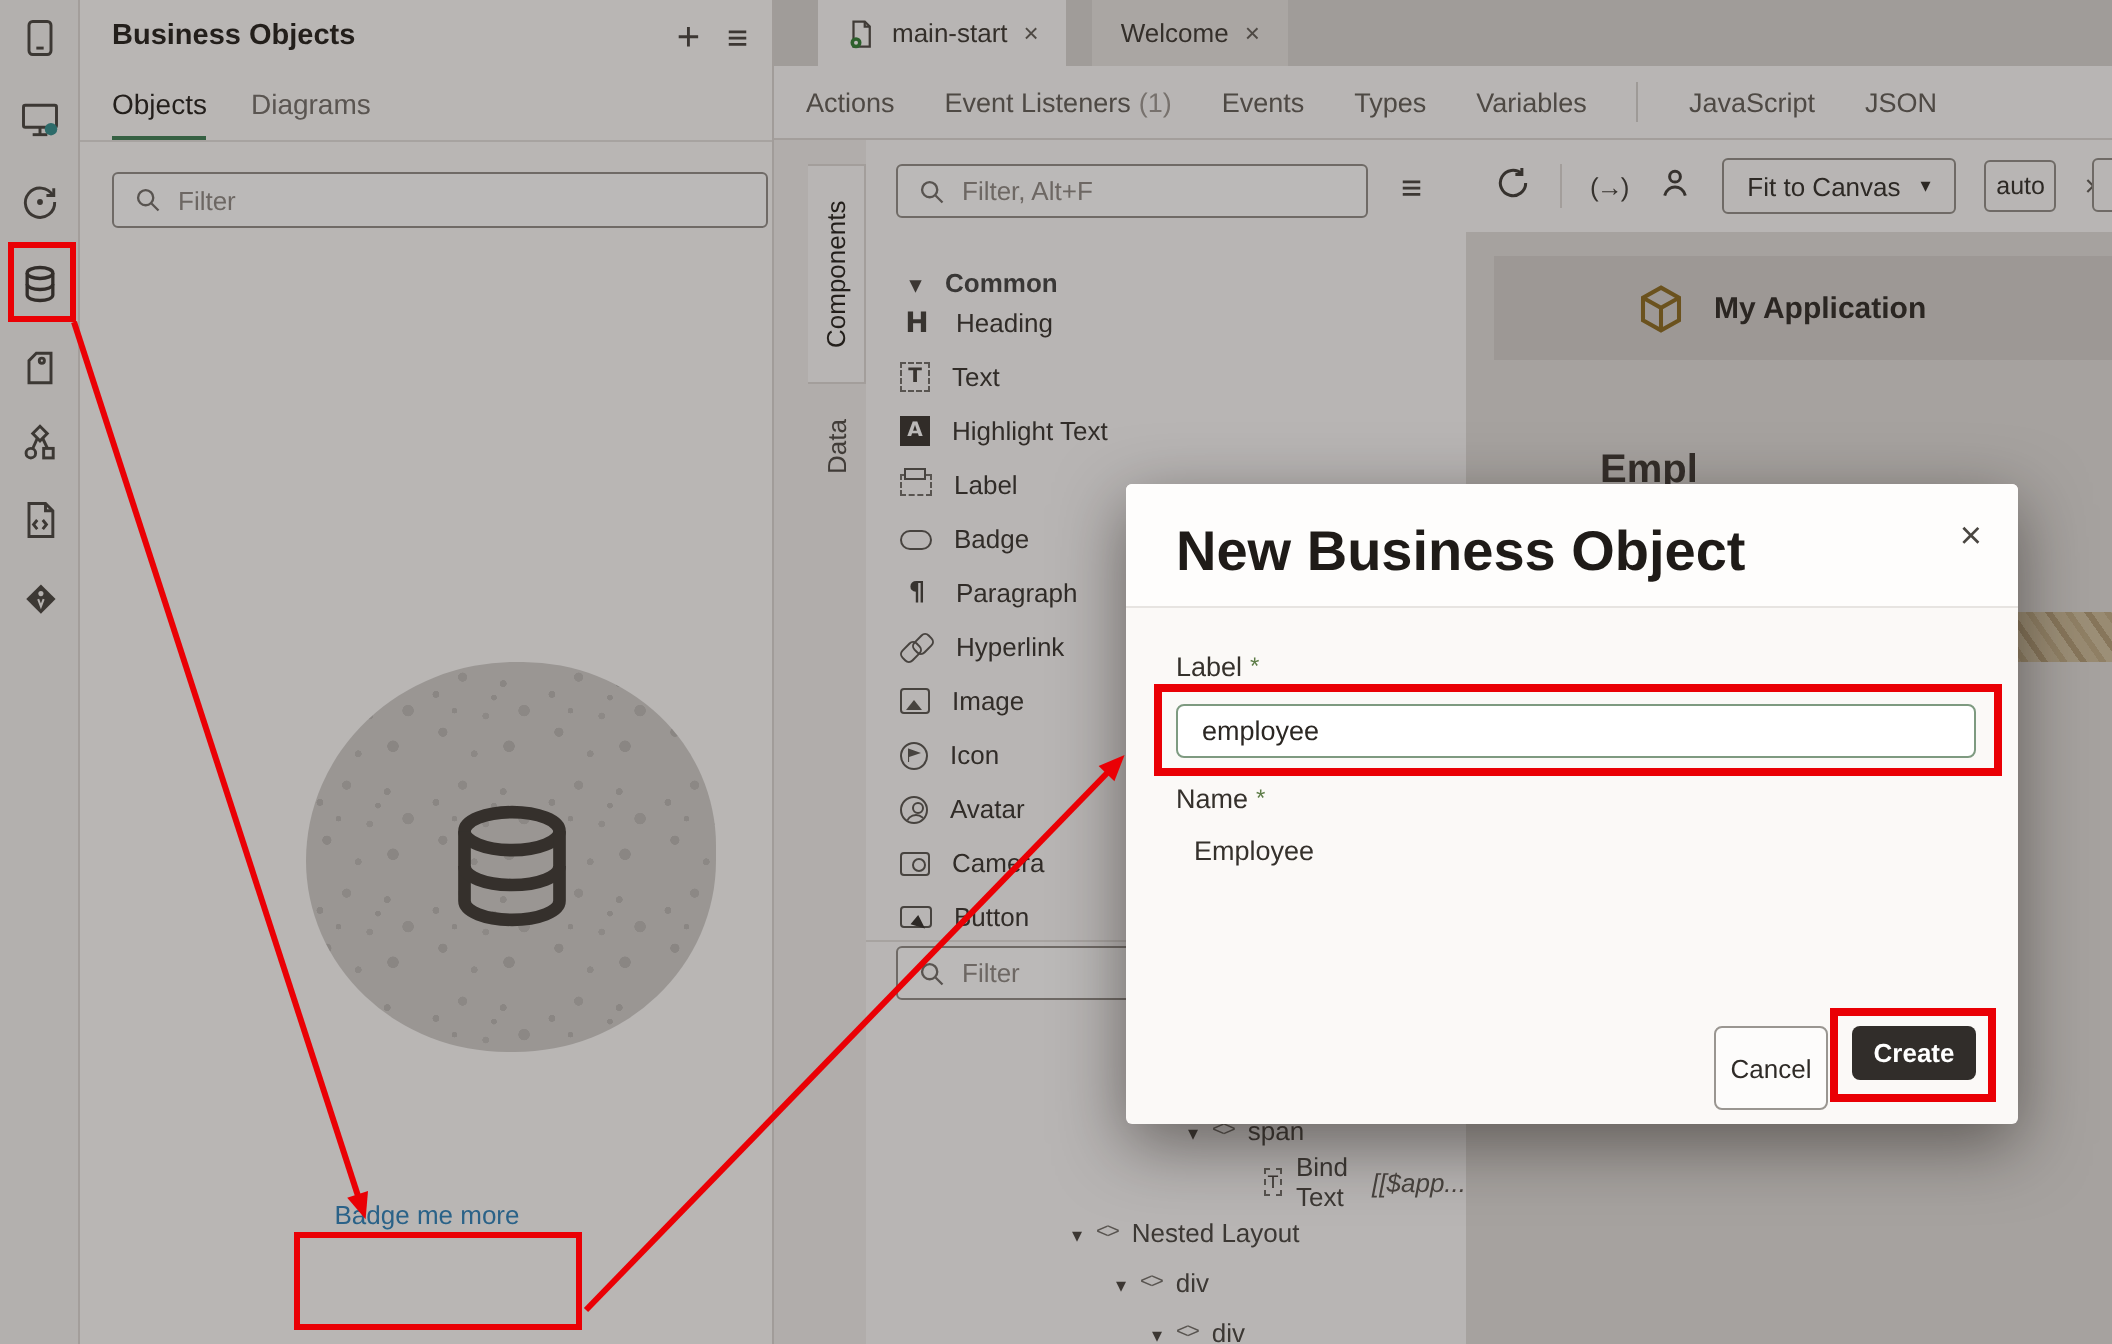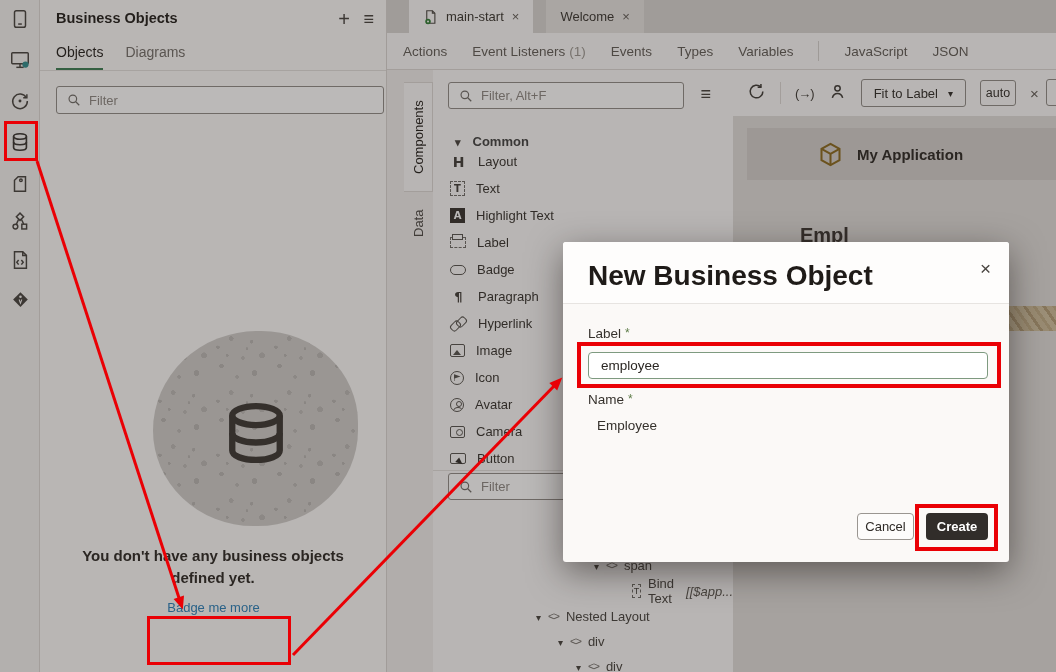--- a/index.html
+++ b/index.html
@@ -113,21 +113,21 @@
   .overlay{position:absolute;inset:0;background:rgba(43,38,34,.32);z-index:50}
   .modal{position:absolute;left:563px;top:242px;width:446px;height:320px;background:#fbf9f7;border-radius:3px;z-index:60;box-shadow:0 10px 34px rgba(25,20,16,.5)}
   .m-head{position:relative;height:62px;background:#fefdfc;border-bottom:1px solid #e7e4e1;border-radius:3px 3px 0 0}
   .m-title{position:absolute;left:25px;top:18px;font-size:28px;font-weight:bold;color:#1f1b18}
   .m-close{position:absolute;right:18px;top:16px;font-size:19px;color:#4a4641;cursor:pointer}
   .m-close::before{content:"×"}
   .fld-label{position:absolute;left:25px;font-size:13.5px;color:#35312c}
   .req{color:#5e7d48;font-size:12px;margin-left:4px;vertical-align:top}
   .m-input{position:absolute;left:25px;top:110px;width:400px;height:27px;border:1px solid #7e9a80;border-radius:4px;background:#fff;padding:0 12px;font:13.5px "Liberation Sans",sans-serif;color:#2b2723;outline:none}
   .m-name-val{position:absolute;left:34px;top:176px;font-size:13.5px;color:#35312c}
-  .m-cancel{position:absolute;left:294px;top:271px;width:57px;height:27px;background:#fdfcfb;border:1px solid #9a9691;border-radius:4px;font:13px "Liberation Sans",sans-serif;color:#2f2b27;cursor:pointer}
+  .m-cancel{position:absolute;left:294px;top:271px;width:57px;height:42px;background:#fdfcfb;border:1px solid #9a9691;border-radius:4px;font:13px "Liberation Sans",sans-serif;color:#2f2b27;cursor:pointer}
   .m-create{position:absolute;left:363px;top:271px;width:62px;height:27px;background:#312d2a;border:none;border-radius:4px;font:bold 13px "Liberation Sans",sans-serif;color:#fff;cursor:pointer}
 
   
   .anno{position:absolute;border:3px solid #ea0005;z-index:100;pointer-events:none}
   .anno.thick{border-width:4px}
   #arrows{position:absolute;inset:0;z-index:100;pointer-events:none}
 </style>
 </head>
 <body>
 
@@ -210,21 +210,20 @@
       <input placeholder="Filter" style="">
     </div>
     <div class="blob"></div>
     <div class="big-db">
       <svg width="76" height="76" viewBox="0 0 24 24" fill="none" stroke="#3a3632" stroke-width="2">
           <ellipse cx="12" cy="6.5" rx="7.5" ry="3"></ellipse>
           <path d="M4.5 6.5v11c0 1.7 3.3 3 7.5 3s7.5-1.3 7.5-3v-11"></path>
           <path d="M4.5 12c0 1.7 3.3 3 7.5 3s7.5-1.3 7.5-3"></path>
         </svg>
     </div>
-    <div class="empty-msg">You don't have any business objects defined yet.</div>
     <div class="tell-more">Badge me more</div>
   </div>
 
   <div class="topbars">
     <div class="tabstrip">
       <div class="etab active">
         <svg width="15" height="16" viewBox="0 0 24 24">
             <path d="M6 2h9l4 4v16H6z" fill="none" stroke="#4a4641" stroke-width="1.8"></path>
             <path d="M15 2v4h4" fill="none" stroke="#4a4641" stroke-width="1.8"></path>
             <circle cx="8" cy="19" r="4.4" fill="#2e7d32"></circle>
@@ -263,21 +262,21 @@
             <circle cx="10" cy="10" r="6.5"></circle>
             <line x1="15" y1="15" x2="21" y2="21"></line>
           </svg>
         <input placeholder="Filter, Alt+F" style="">
       </div>
       <span class="pal-burger"></span>
       <div class="section-head chev"><span>Common</span></div>
       <div class="pal-list">
         <div class="pal-item">
             <span class="ic icon-heading"></span>
-            <span>Layout</span>
+            <span>Heading</span>
           </div>
         <div class="pal-item">
             <span class="ic icon-text"></span>
             <span>Text</span>
           </div>
         <div class="pal-item">
             <span class="ic icon-highlight"></span>
             <span>Highlight Text</span>
           </div>
         <div class="pal-item">
@@ -368,21 +367,21 @@
             <polyline points="17.6,2.5 17.6,6.6 13.5,6.6"></polyline>
           </svg></span>
       <span class="tb-sep"></span>
       <span class="tb-ic live-icon">(→)</span>
       <span class="tb-ic">
         <svg width="19" height="19" viewBox="0 0 24 24" fill="none" stroke="#3c3834" stroke-width="1.9">
             <circle cx="12" cy="8" r="3.4"></circle>
             <path d="M5.5 20c1-4 4-5.5 6.5-5.5s5.5 1.5 6.5 5.5"></path>
           </svg></span>
       <button class="fit-btn">
-          <span>Fit to Label</span>
+          <span>Fit to Canvas</span>
         </button>
       <span class="zoom-box" style="line-height:24px">auto</span>
       <span class="x-icon" style="font-size:15px"></span>
       <span class="edge-box"></span>
     </div>
     <div class="cv-surface">
       <div class="app-header">
         <svg width="27" height="27" viewBox="0 0 24 24" fill="none" stroke="#8a681c" stroke-width="1.8">
             <path d="M12 2.5 20 7v10l-8 4.5L4 17V7z"></path>
             <path d="M4 7l8 4.5L20 7M12 11.5V21.5"></path>

